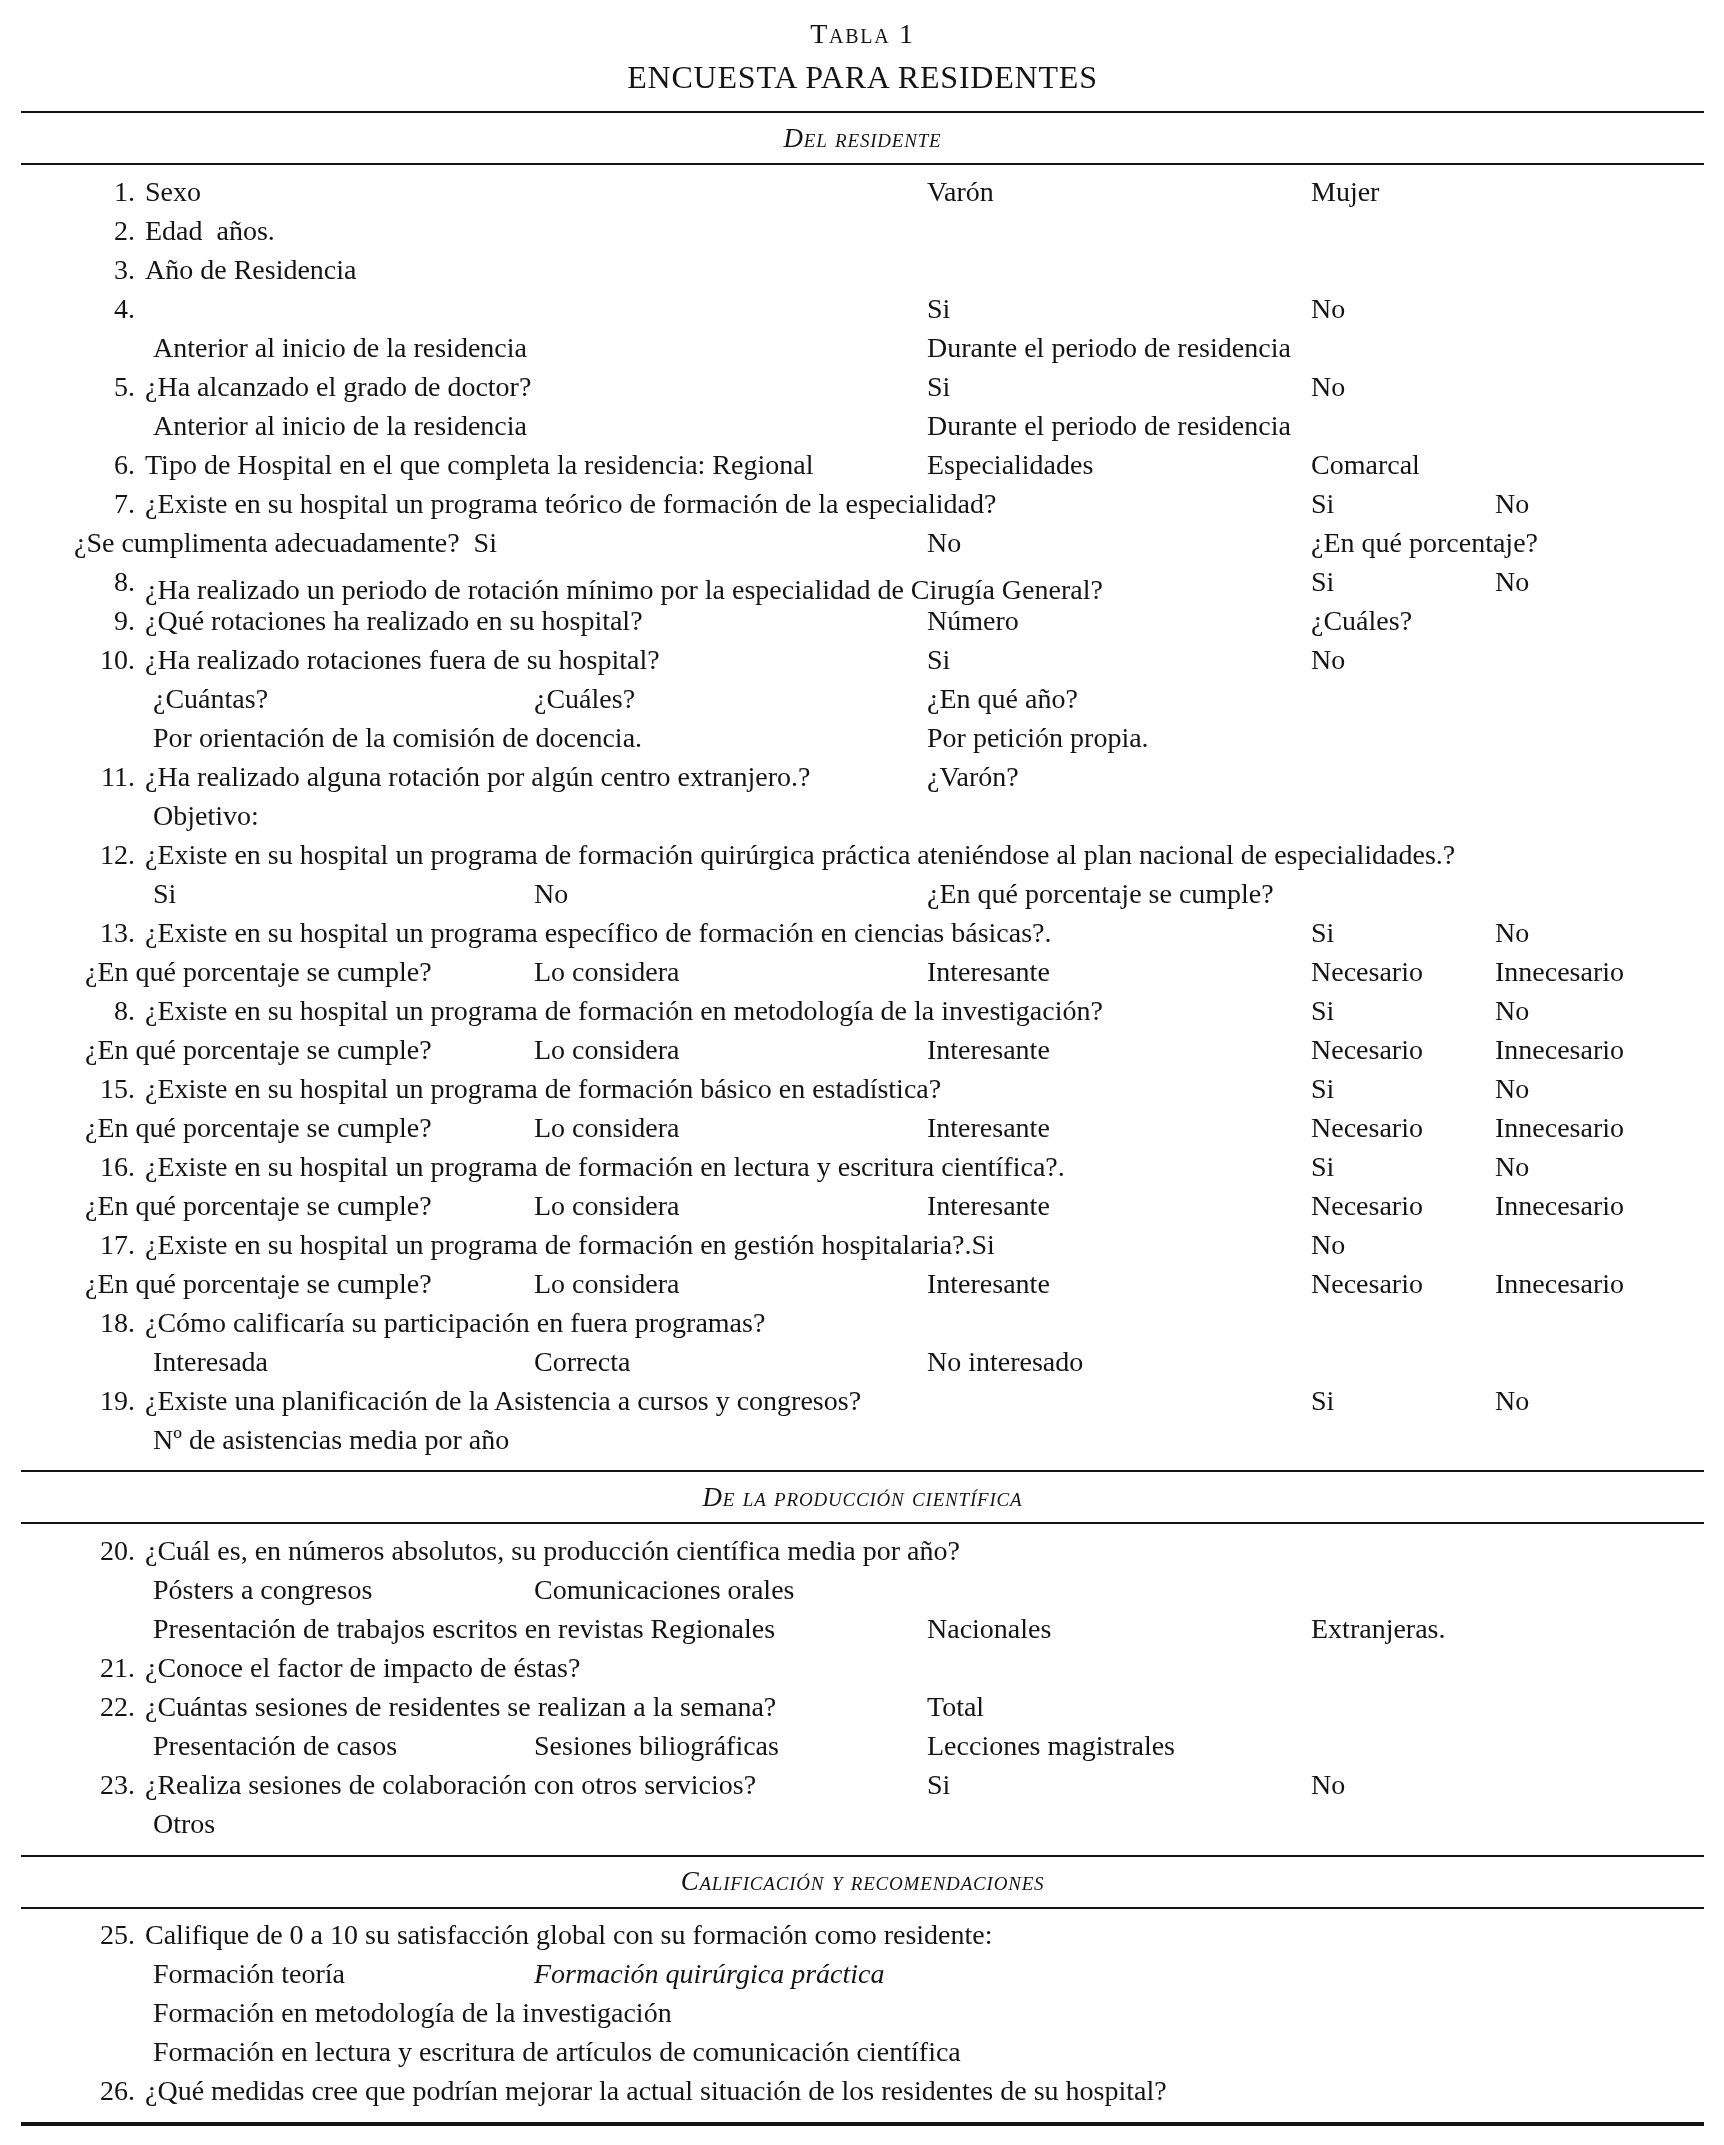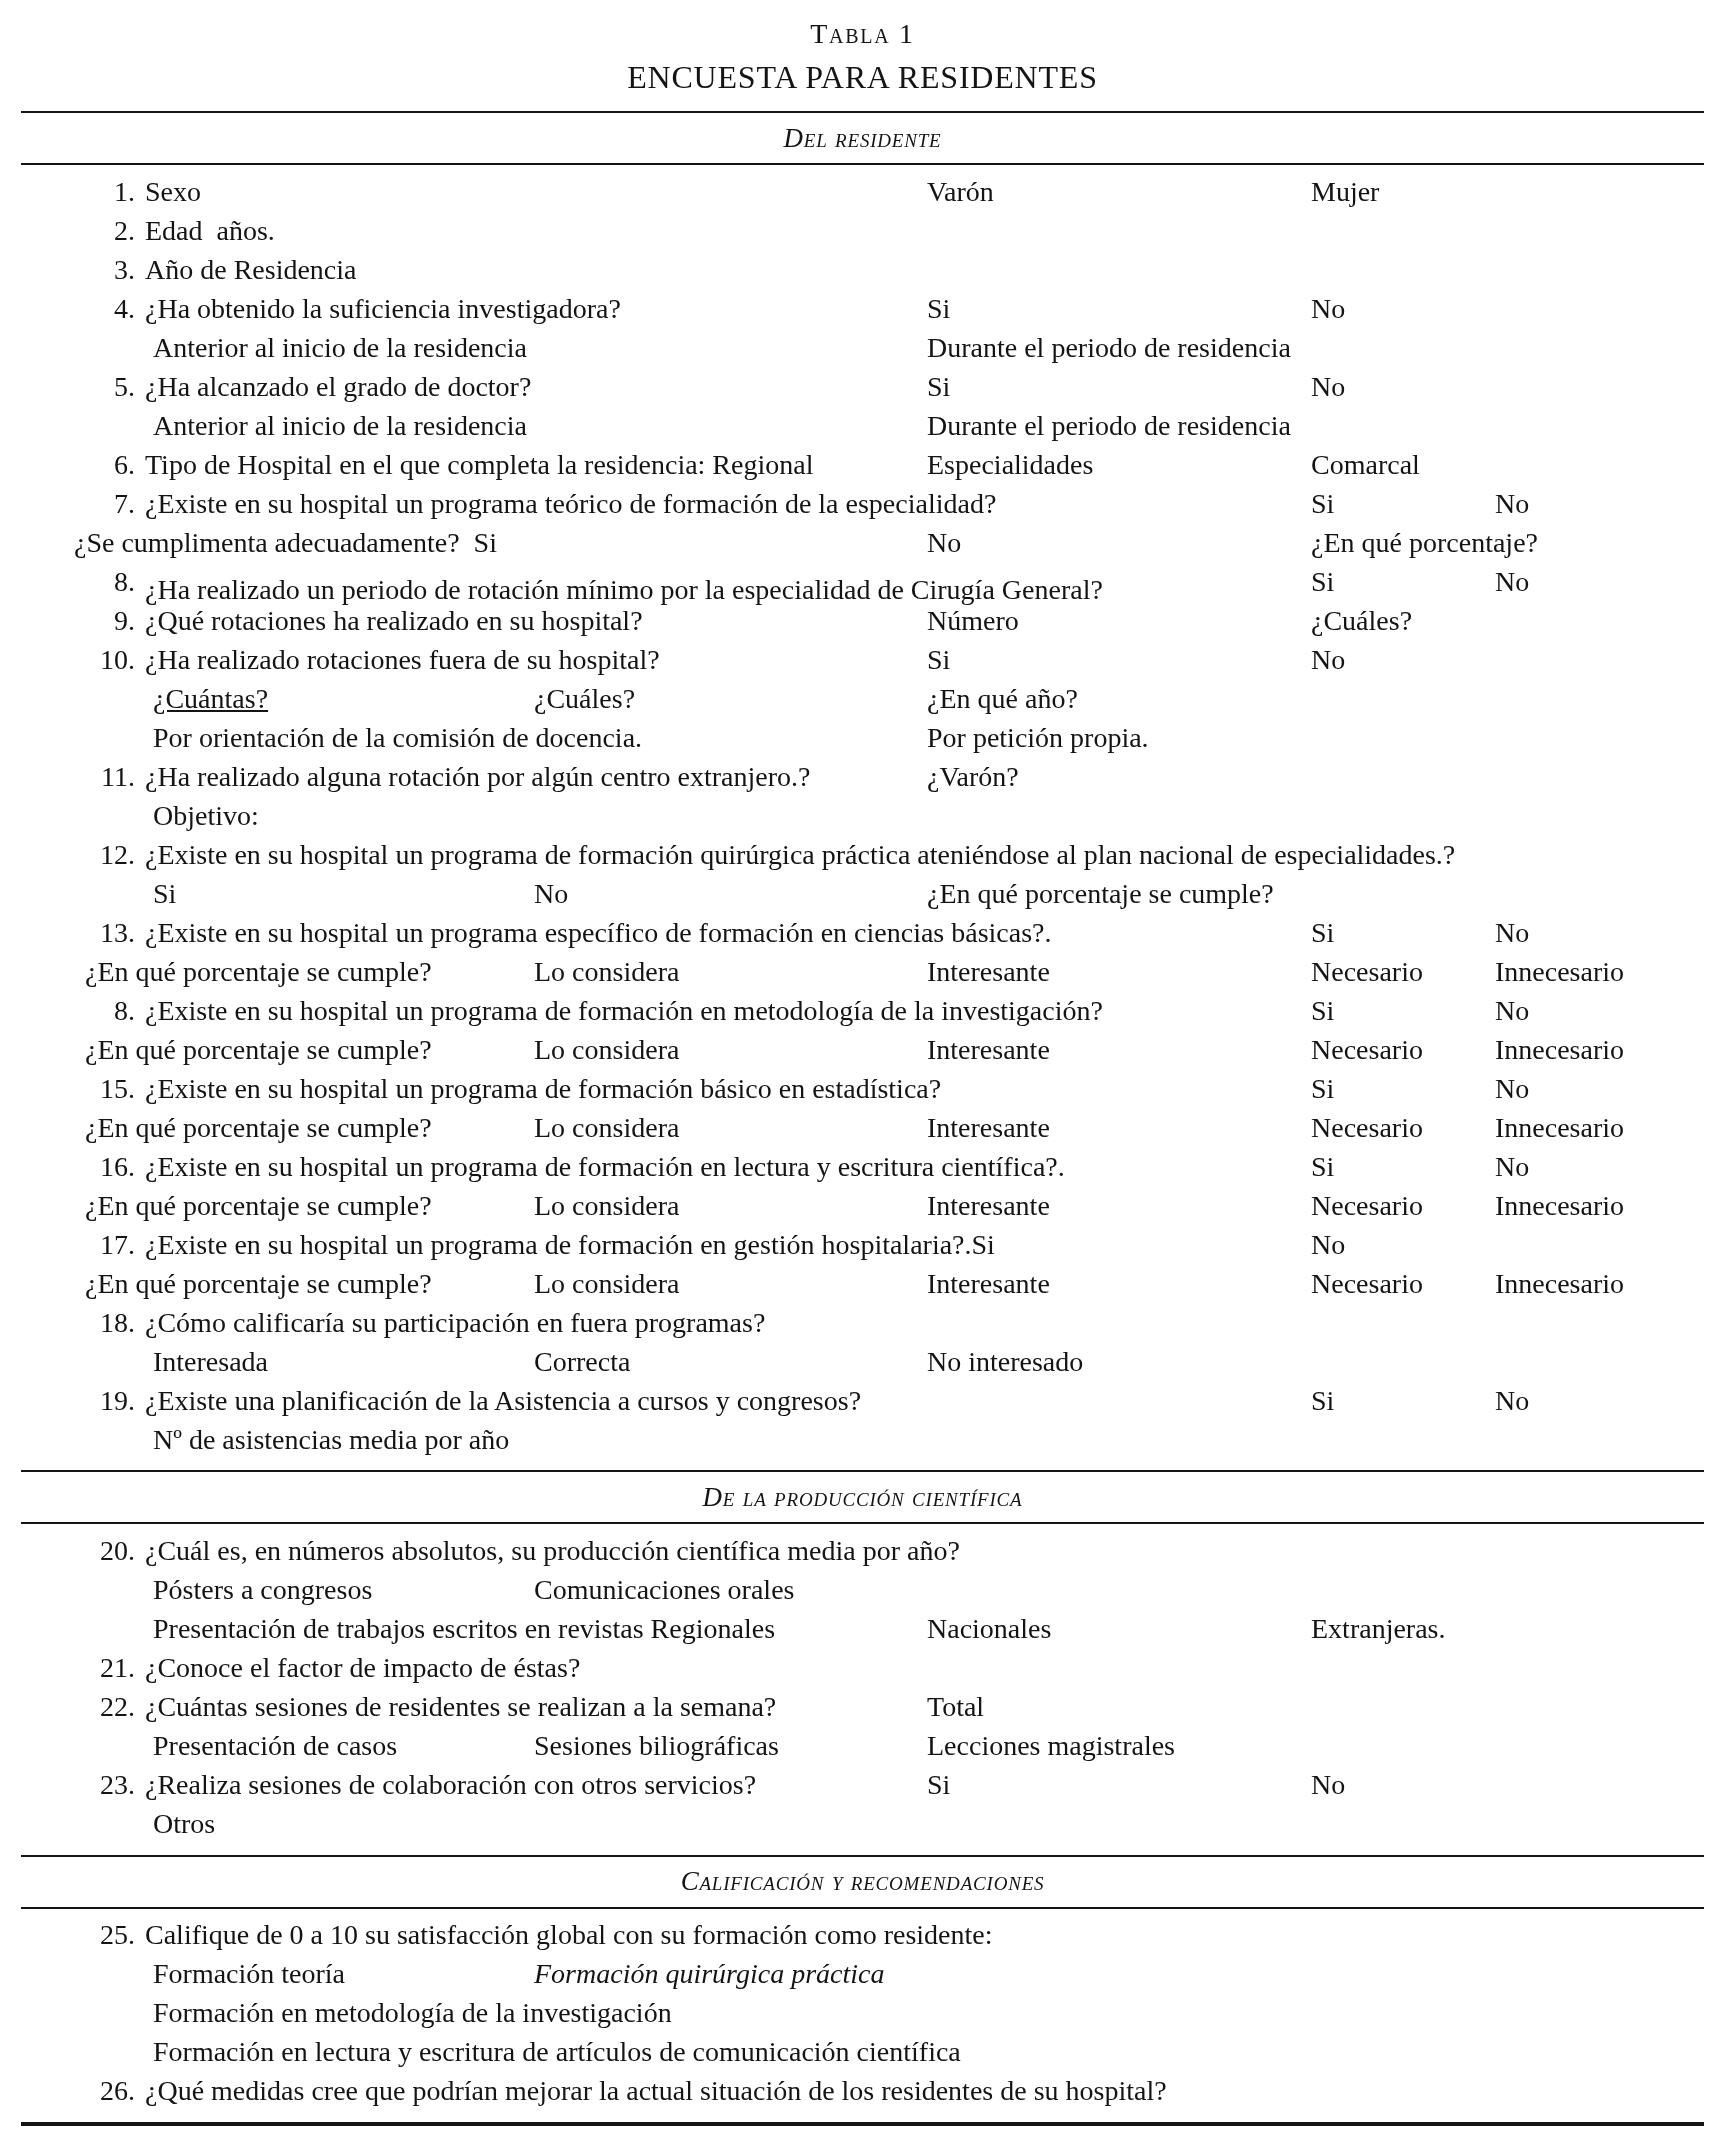--- a/index.html
+++ b/index.html
@@ -45,31 +45,31 @@
 <div class="page">
   <div class="title">Tabla 1</div>
   <div class="subtitle">ENCUESTA PARA RESIDENTES</div>
   <div id="table-body">
       <div class="section">
         <div class="section-label">Del residente</div>
       </div>
       <div class="row"><span class="num">1.</span><span class="cell" style="left: 124px;">Sexo</span><span class="cell" style="left: 906px;">Varón</span><span class="cell" style="left: 1290px;">Mujer</span></div>
       <div class="row"><span class="num">2.</span><span class="cell" style="left: 124px;">Edad  años.</span></div>
       <div class="row"><span class="num">3.</span><span class="cell" style="left: 124px;">Año de Residencia</span></div>
-      <div class="row"><span class="num">4.</span><span class="cell" style="left: 124px;">¿Ha obtenido la suficiencia investigadora?</span><span class="cell" style="left: 906px;">Si</span><span class="cell" style="left: 1290px;">No</span></div>
+      <div class="row"><span class="num">4.</span><span class="cell" style="left: 906px;">Si</span><span class="cell" style="left: 1290px;">No</span></div>
       <div class="row"><span class="cell" style="left: 132px;">Anterior al inicio de la residencia</span><span class="cell" style="left: 906px;">Durante el periodo de residencia</span></div>
       <div class="row"><span class="num">5.</span><span class="cell" style="left: 124px;">¿Ha alcanzado el grado de doctor?</span><span class="cell" style="left: 906px;">Si</span><span class="cell" style="left: 1290px;">No</span></div>
       <div class="row"><span class="cell" style="left: 132px;">Anterior al inicio de la residencia</span><span class="cell" style="left: 906px;">Durante el periodo de residencia</span></div>
       <div class="row"><span class="num">6.</span><span class="cell" style="left: 124px;">Tipo de Hospital en el que completa la residencia: Regional</span><span class="cell" style="left: 906px;">Especialidades</span><span class="cell" style="left: 1290px;">Comarcal</span></div>
       <div class="row"><span class="num">7.</span><span class="cell" style="left: 124px;">¿Existe en su hospital un programa teórico de formación de la especialidad?</span><span class="cell" style="left: 1290px;">Si</span><span class="cell" style="left: 1474px;">No</span></div>
       <div class="row"><span class="cell" style="left: 53px;">¿Se cumplimenta adecuadamente?  Si</span><span class="cell" style="left: 906px;">No</span><span class="cell" style="left: 1290px;">¿En qué porcentaje?</span></div>
       <div class="row"><span class="num">8.</span><span class="cell" style="left: 124px; margin-top: 8px;">¿Ha realizado un periodo de rotación mínimo por la especialidad de Cirugía General?</span><span class="cell" style="left: 1290px;">Si</span><span class="cell" style="left: 1474px;">No</span></div>
       <div class="row"><span class="num">9.</span><span class="cell" style="left: 124px;">¿Qué rotaciones ha realizado en su hospital?</span><span class="cell" style="left: 906px;">Número</span><span class="cell" style="left: 1290px;">¿Cuáles?</span></div>
       <div class="row"><span class="num">10.</span><span class="cell" style="left: 124px;">¿Ha realizado rotaciones fuera de su hospital?</span><span class="cell" style="left: 906px;">Si</span><span class="cell" style="left: 1290px;">No</span></div>
-      <div class="row"><span class="cell" style="left: 132px; text-decoration: underline;">¿Cuántas?</span><span class="cell" style="left: 513px;">¿Cuáles?</span><span class="cell" style="left: 906px;">¿En qué año?</span></div>
+      <div class="row"><span class="cell" style="left: 132px;">¿Cuántas?</span><span class="cell" style="left: 513px;">¿Cuáles?</span><span class="cell" style="left: 906px;">¿En qué año?</span></div>
       <div class="row"><span class="cell" style="left: 132px;">Por orientación de la comisión de docencia.</span><span class="cell" style="left: 906px;">Por petición propia.</span></div>
       <div class="row"><span class="num">11.</span><span class="cell" style="left: 124px;">¿Ha realizado alguna rotación por algún centro extranjero.?</span><span class="cell" style="left: 906px;">¿Varón?</span></div>
       <div class="row"><span class="cell" style="left: 132px;">Objetivo:</span></div>
       <div class="row"><span class="num">12.</span><span class="cell" style="left: 124px;">¿Existe en su hospital un programa de formación quirúrgica práctica ateniéndose al plan nacional de especialidades.?</span></div>
       <div class="row"><span class="cell" style="left: 132px;">Si</span><span class="cell" style="left: 513px;">No</span><span class="cell" style="left: 906px;">¿En qué porcentaje se cumple?</span></div>
       <div class="row"><span class="num">13.</span><span class="cell" style="left: 124px;">¿Existe en su hospital un programa específico de formación en ciencias básicas?.</span><span class="cell" style="left: 1290px;">Si</span><span class="cell" style="left: 1474px;">No</span></div>
       <div class="row"><span class="cell" style="left: 64px;">¿En qué porcentaje se cumple?</span><span class="cell" style="left: 513px;">Lo considera</span><span class="cell" style="left: 906px;">Interesante</span><span class="cell" style="left: 1290px;">Necesario</span><span class="cell" style="left: 1474px;">Innecesario</span></div>
       <div class="row"><span class="num">8.</span><span class="cell" style="left: 124px;">¿Existe en su hospital un programa de formación en metodología de la investigación?</span><span class="cell" style="left: 1290px;">Si</span><span class="cell" style="left: 1474px;">No</span></div>
       <div class="row"><span class="cell" style="left: 64px;">¿En qué porcentaje se cumple?</span><span class="cell" style="left: 513px;">Lo considera</span><span class="cell" style="left: 906px;">Interesante</span><span class="cell" style="left: 1290px;">Necesario</span><span class="cell" style="left: 1474px;">Innecesario</span></div>
       <div class="row"><span class="num">15.</span><span class="cell" style="left: 124px;">¿Existe en su hospital un programa de formación básico en estadística?</span><span class="cell" style="left: 1290px;">Si</span><span class="cell" style="left: 1474px;">No</span></div>

